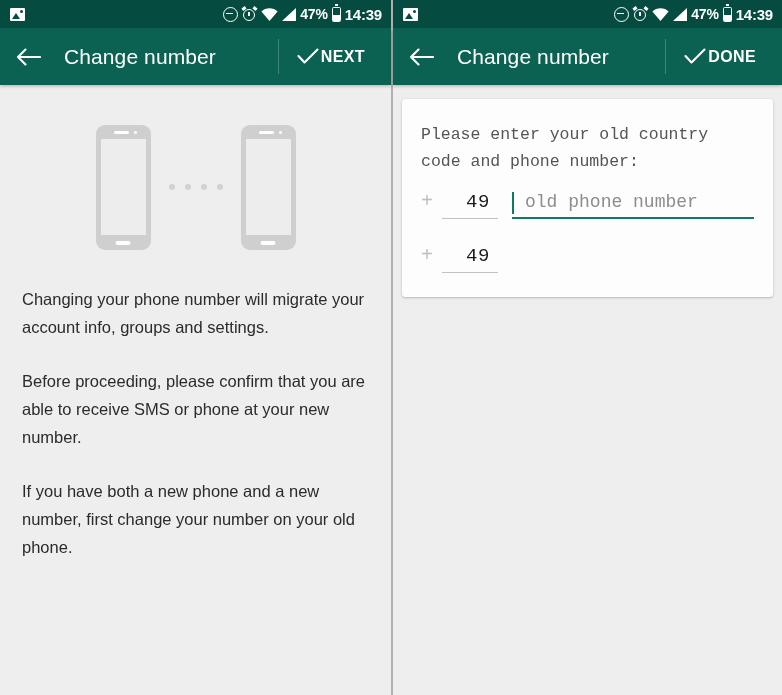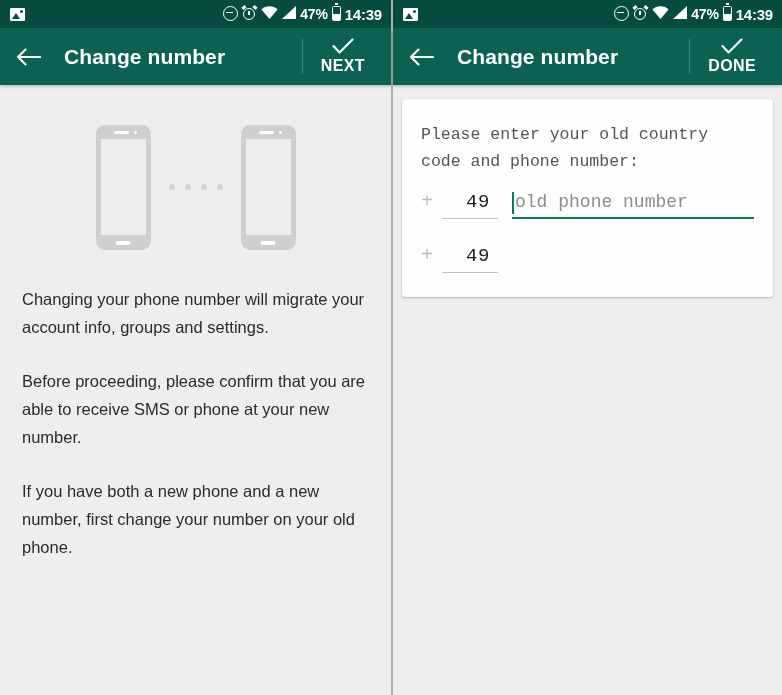--- a/index.html
+++ b/index.html
@@ -43,20 +43,21 @@
     color: #ffffff;
     flex: 0 0 auto;
   }
   .status-left {
     flex: 1 1 auto;
     display: flex;
     align-items: center;
   }
   .status-right {
     display: flex;
+    align-items: center;
     gap: 4px;
   }
   .photo-icon {
     width: 15px;
     height: 13px;
     background: #ffffff;
     position: relative;
     border-radius: 1px;
   }
   .photo-icon::before {
@@ -169,38 +170,37 @@
     width: 56px;
     height: 57px;
     display: flex;
     align-items: center;
     justify-content: center;
     cursor: pointer;
   }
   .back-arrow svg { display: block; }
   .app-title {
     font-size: 21px;
-    font-weight: bold;
+    font-weight: normal;
     letter-spacing: 0.1px;
     flex: 1 1 auto;
     margin-left: 8px;
   }
   .action-sep {
     width: 1px;
     height: 35px;
     background: rgba(255,255,255,0.22);
     margin-right: 18px;
   }
   .action-btn {
     display: flex;
     align-items: center;
     gap: 2px;
     padding-right: 26px;
     cursor: pointer;
-    flex-direction: column;
   }
   .check-icon svg { display: block; }
   .action-label {
     font-size: 16px;
     font-weight: bold;
     letter-spacing: 0.4px;
   }
 
   
   .left-body {
@@ -324,20 +324,21 @@
     letter-spacing: 0.5px;
     margin-left: 16px;
   }
   .num-box {
     flex: 1 1 auto;
     margin-left: 14px;
     padding-bottom: 5px;
     position: relative;
     display: flex;
     align-items: baseline;
+    padding-left: 10px;
   }
   .num-box.focused { border-bottom: 2px solid #0c7a66; }
   .num-box.idle { border-bottom: 1.2px solid #c2c2c2; }
   .caret {
     width: 2px;
     height: 22px;
     background: #0c7a66;
     position: absolute;
     left: 0;
     bottom: 3px;

